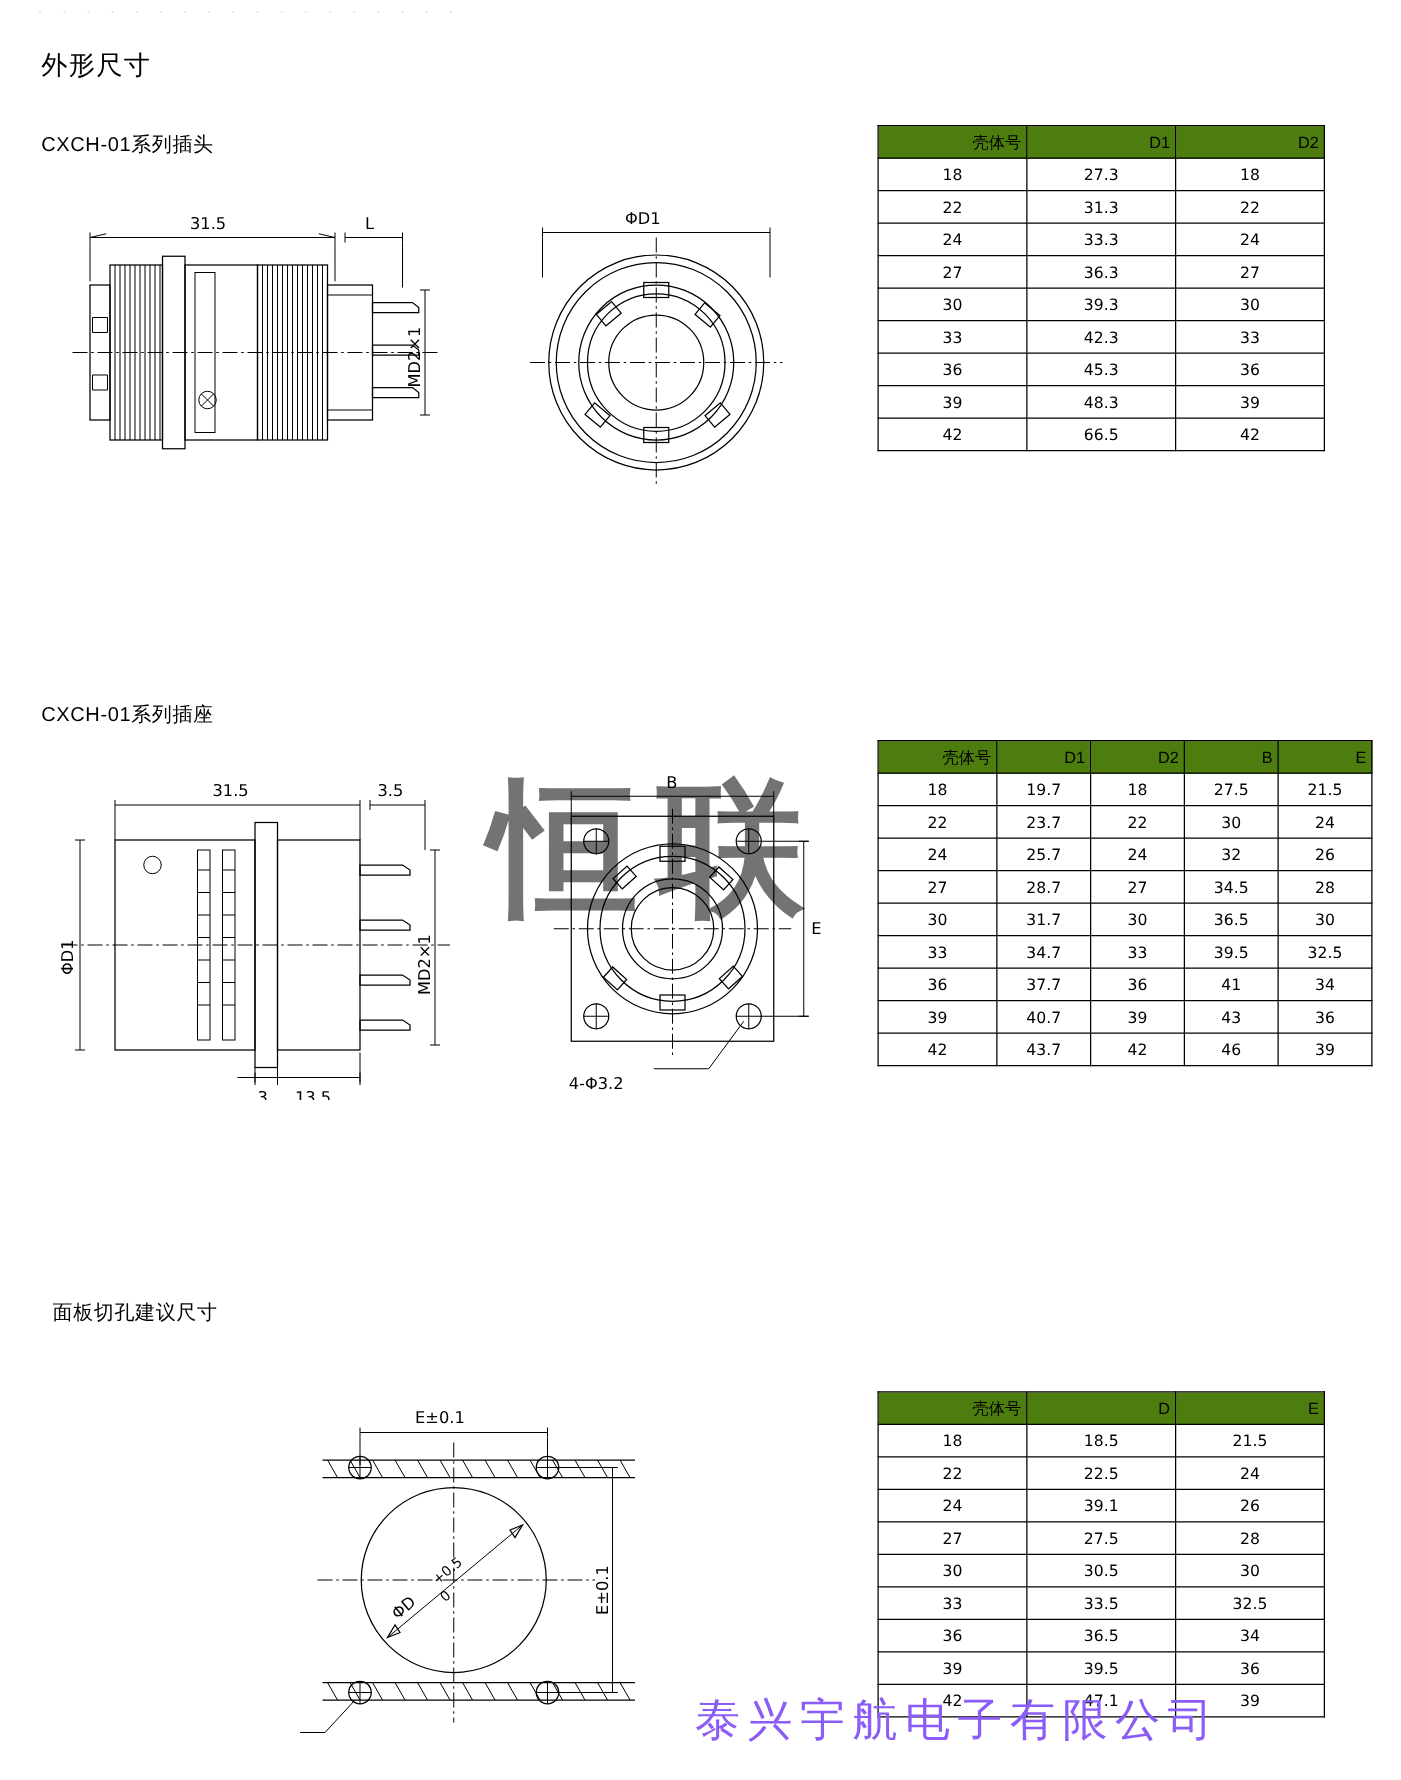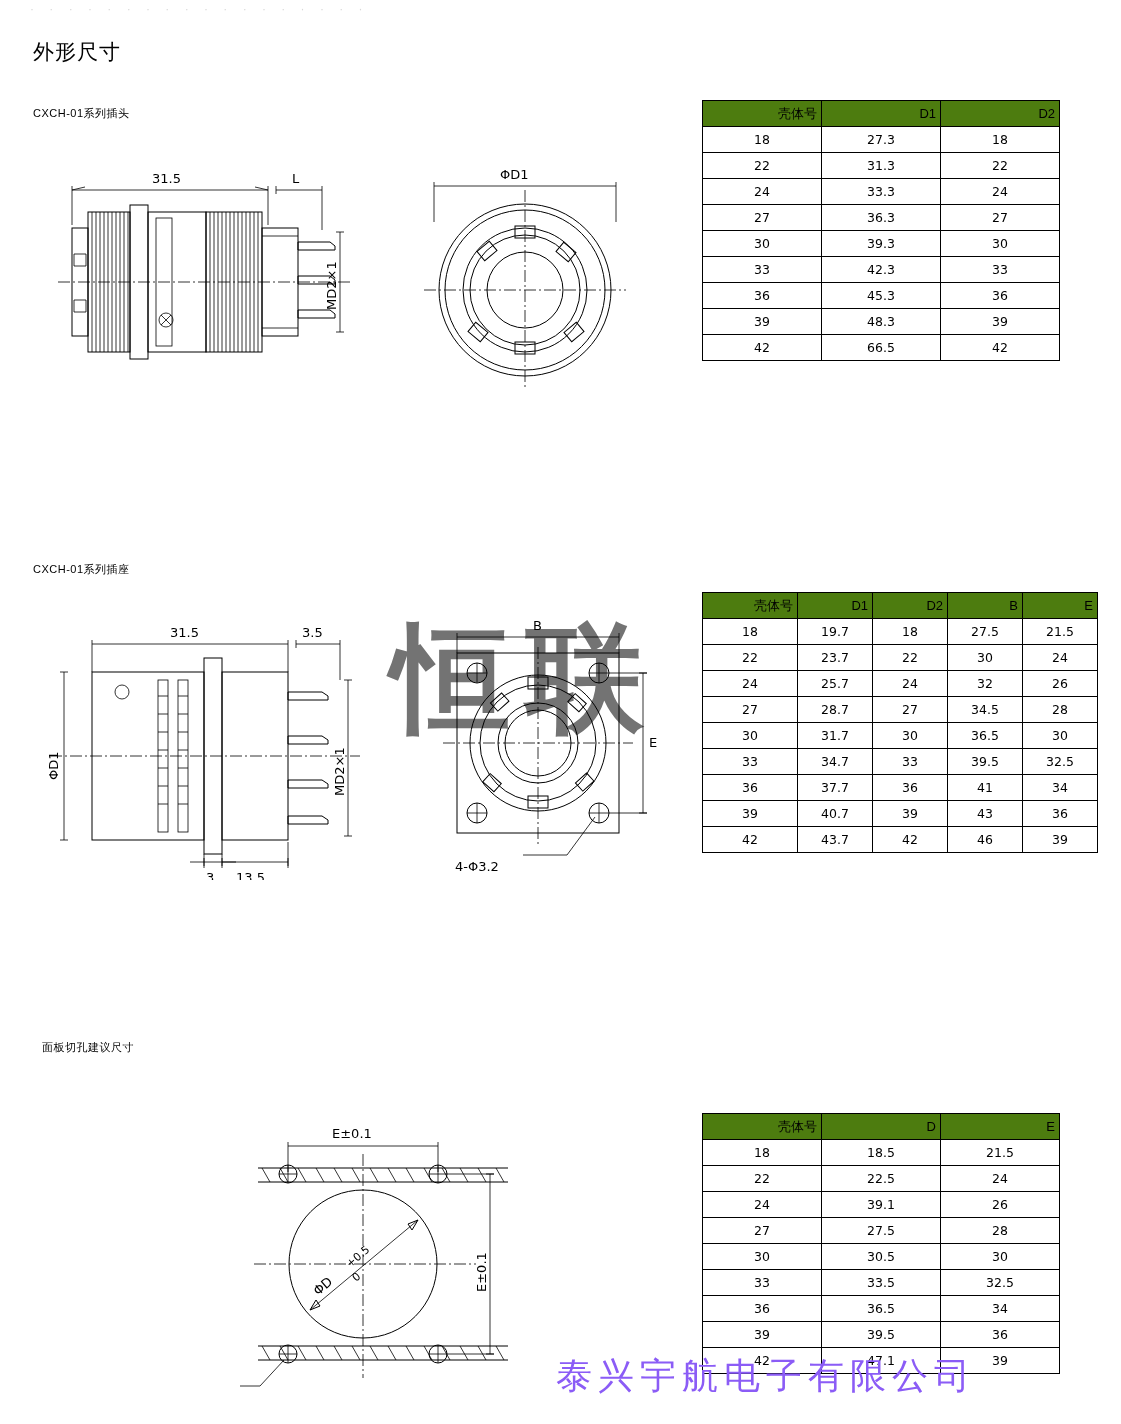--- a/index.html
+++ b/index.html
@@ -15,21 +15,21 @@
 
   
   .section-title{
     position:absolute;
     font-size:21px;
     font-weight:normal;
     letter-spacing:1px;
   }
   .sub-title{
     position:absolute;
-    font-size:11px;
+    font-size:16px;
     letter-spacing:.5px;
   }
 
   
   table.dim{
     position:absolute;
     border-collapse:collapse;
     font-size:13px;
     background:#fff;
   }

